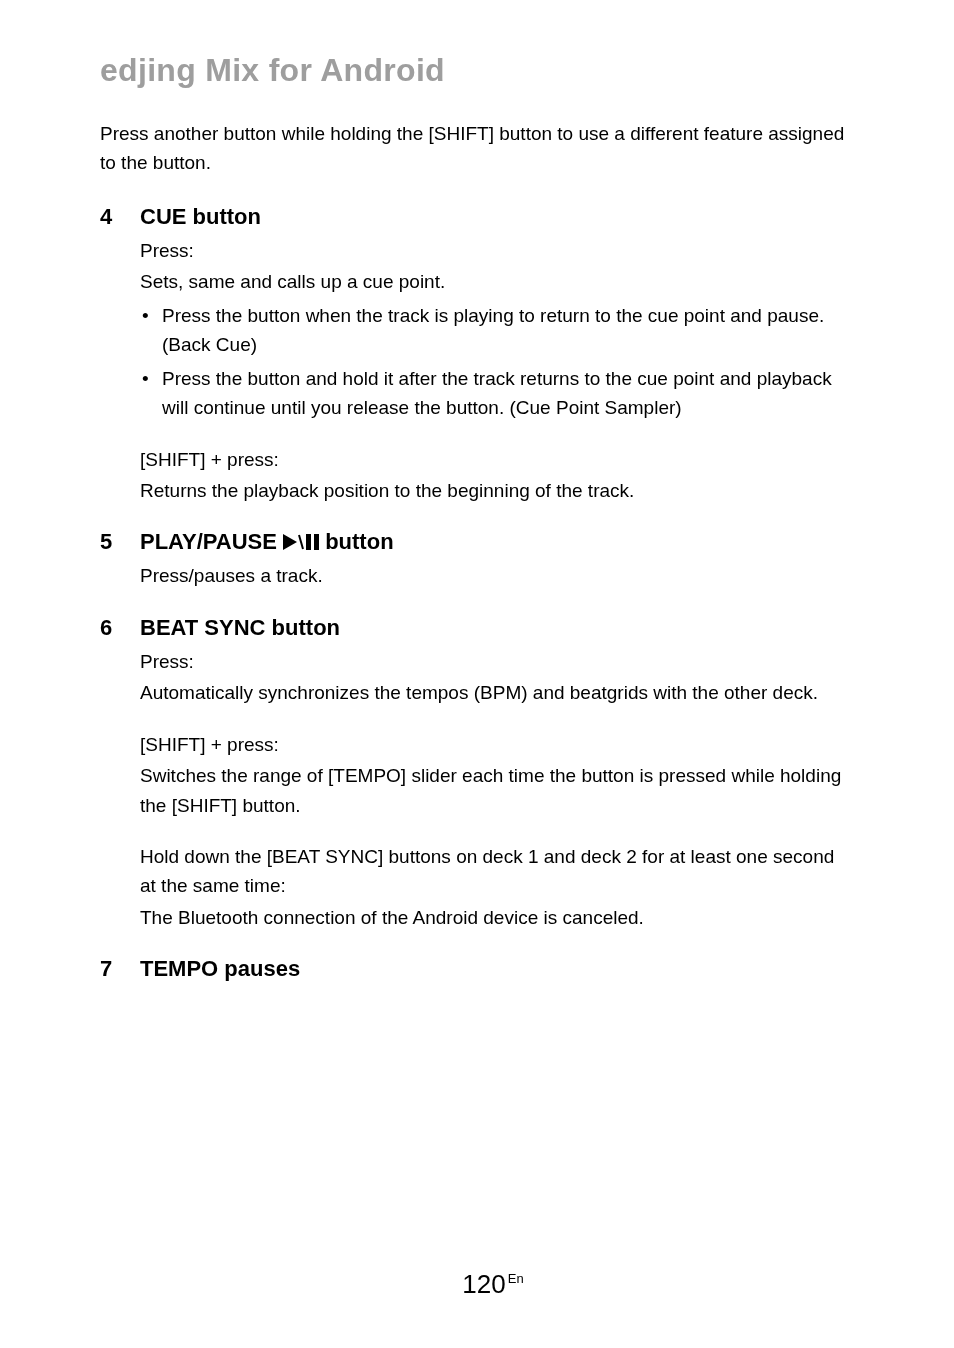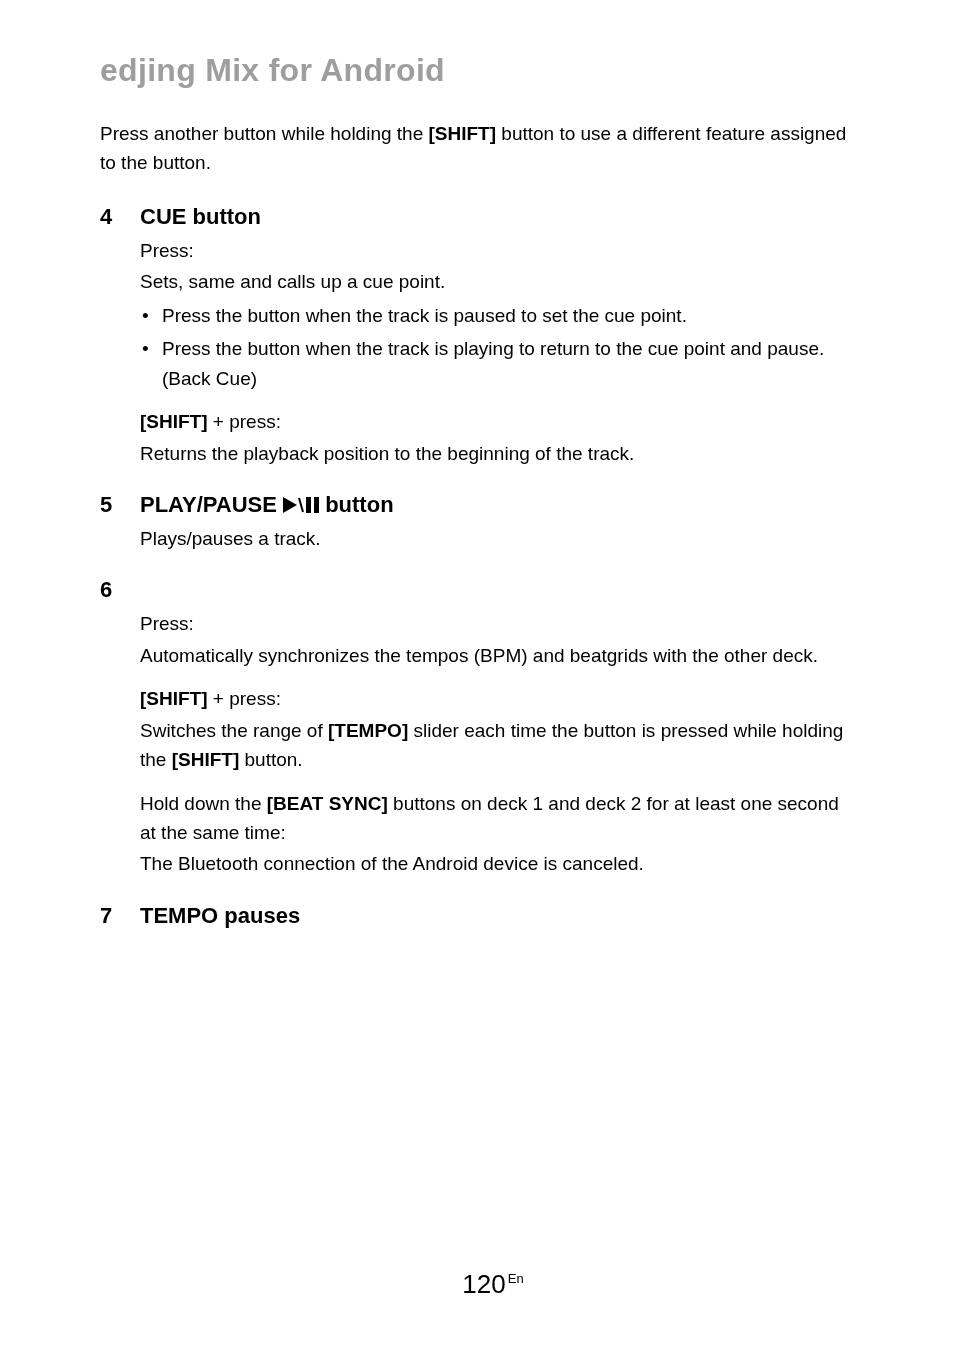--- a/index.html
+++ b/index.html
@@ -41,40 +41,40 @@
     font-size: 22px;
     font-weight: bold;
     text-align: center;
   }
   .section-body {
     margin-left: 40px;
     font-size: 19px;
     line-height: 1.55;
   }
   .section-body p { margin: 0 0 2px 0; }
-  .section-body .spaced { margin-top: 14px; }
+  .section-body .spaced { margin-top: 22px; }
   ul.bullets {
     list-style: none;
     padding: 0;
     margin: 4px 0 0 0;
   }
   ul.bullets li {
     position: relative;
     padding-left: 22px;
     margin-bottom: 4px;
     line-height: 1.55;
   }
   ul.bullets li::before {
     content: "•";
     position: absolute;
     left: 2px;
     top: 0;
     font-size: 19px;
   }
-  .b { font-weight: bold; }
+  .b { font-weight: normal; }
   .playicon {
     display: inline-block;
     vertical-align: -2px;
   }
   .playicon svg { display: block; }
   .footer {
     position: absolute;
     bottom: 48px;
     left: 16px;
     width: 100%;
@@ -98,48 +98,49 @@
 
 <div class="section">
   <div class="section-head">
     <div class="section-num">4</div>
     <div class="section-title">CUE button</div>
   </div>
   <div class="section-body">
     <p>Press:</p>
     <p>Sets, same and calls up a cue point.</p>
     <ul class="bullets">
-      <li>Press the button when the track is paused to set the cue point.</li>
       <li>Press the button when the track is playing to return to the cue point and pause. (Back Cue)</li>
+      <li>Press the button and hold it after the track returns to the cue point and playback will continue until you release the button. (Cue Point Sampler)</li>
     </ul>
     <p class="spaced"><span class="b">[SHIFT]</span><span> + press:</span></p>
     <p>Returns the playback position to the beginning of the track.</p>
   </div>
 </div>
 
 <div class="section">
   <div class="section-head">
     <div class="section-num">5</div>
     <div class="section-title">
       <span>PLAY/PAUSE </span><span class="playicon"><svg width="36" height="18" viewBox="0 0 36 18">
             <polygon points="0,1 14,9 0,17" fill="#000"></polygon>
             <path d="M16 2 L20 16" stroke="#000" stroke-width="2"></path>
             <rect x="23" y="1" width="5" height="16" fill="#000"></rect>
             <rect x="31" y="1" width="5" height="16" fill="#000"></rect>
           </svg></span><span> button</span>
     </div>
   </div>
   <div class="section-body">
-    <p>Plays/pauses a track.</p>
+    <p>Press/pauses a track.</p>
   </div>
 </div>
 
 <div class="section">
   <div class="section-head">
     <div class="section-num">6</div>
+    <div class="section-title">BEAT SYNC button</div>
   </div>
   <div class="section-body">
     <p>Press:</p>
     <p>Automatically synchronizes the tempos (BPM) and beatgrids with the other deck.</p>
 
     <p class="spaced"><span class="b">[SHIFT]</span><span> + press:</span></p>
     <p>
       <span>Switches the range of </span><span class="b">[TEMPO]</span><span> slider each time the button is pressed while holding the </span><span class="b">[SHIFT]</span><span> button.</span>
     </p>
 

